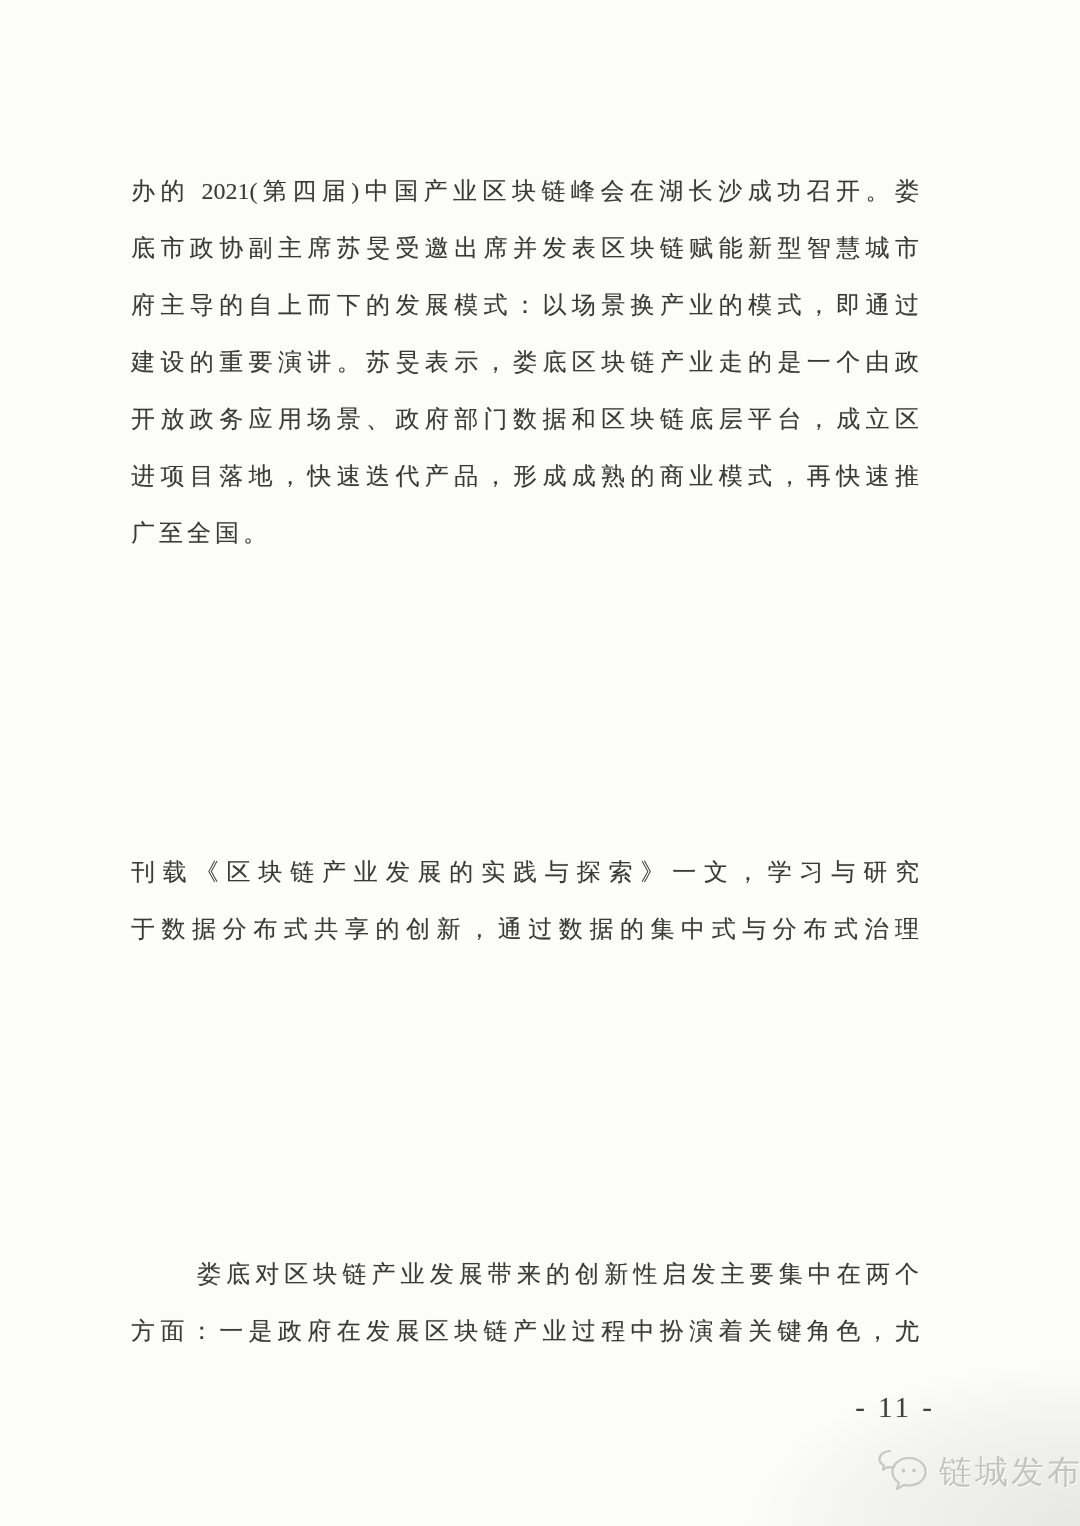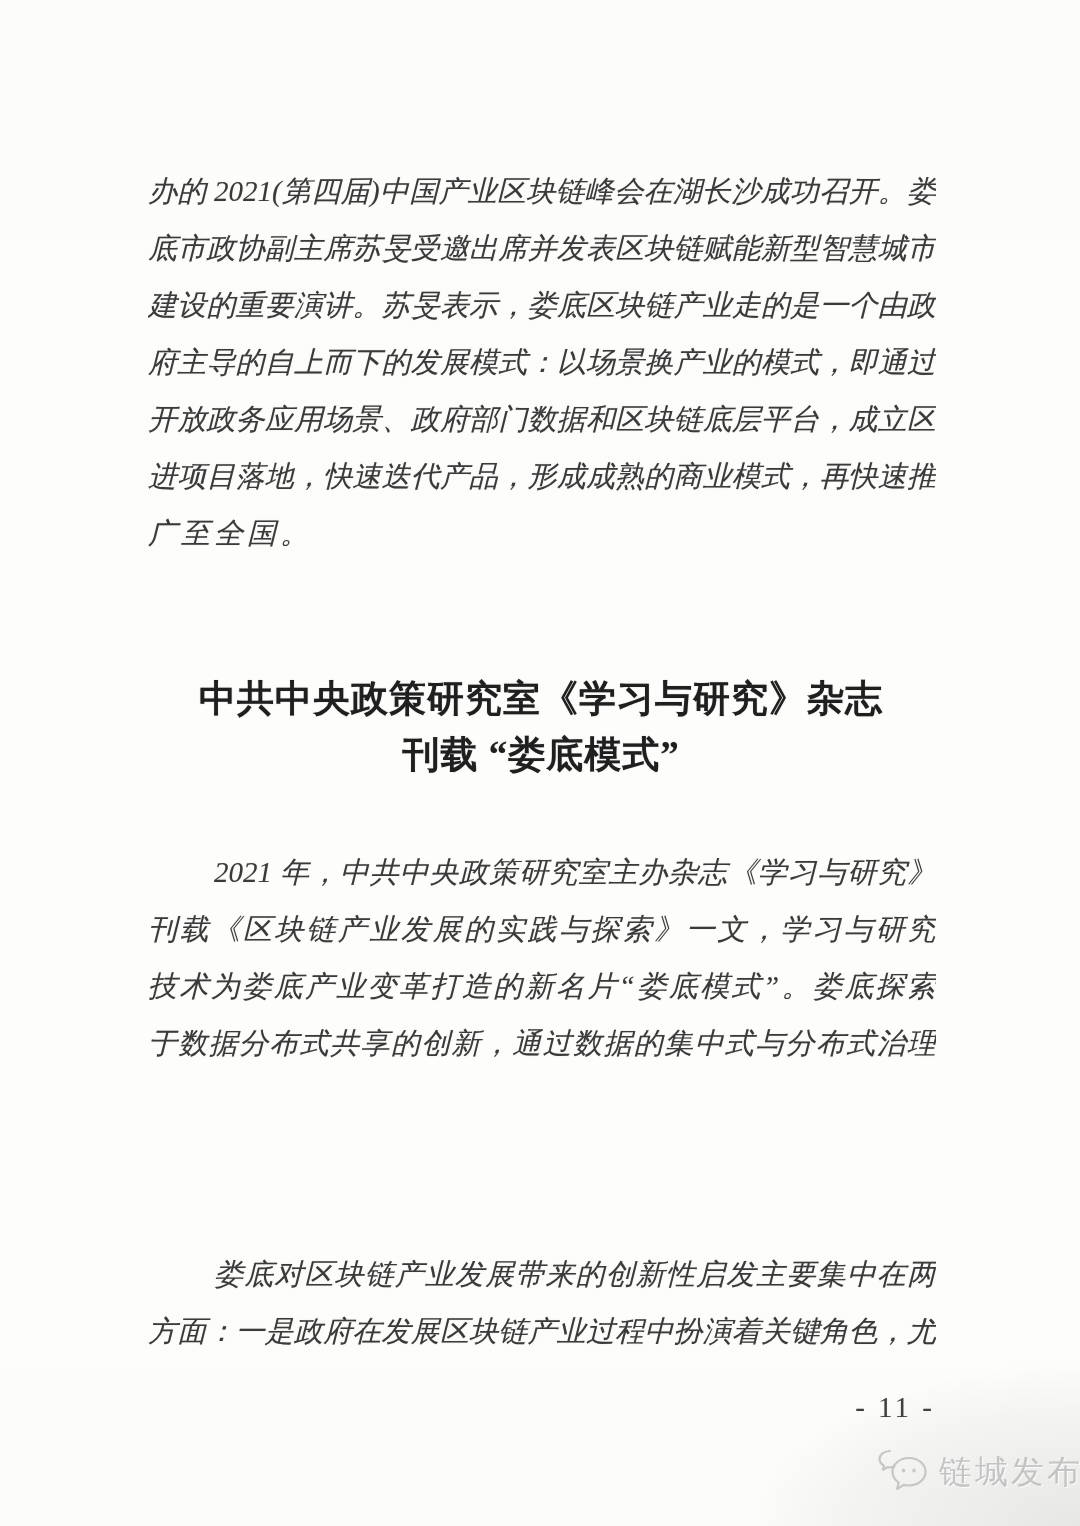--- a/index.html
+++ b/index.html
@@ -11,27 +11,26 @@
     position: relative;
     width: 1080px;
     height: 1526px;
     margin: 0 auto;
     background: linear-gradient(180deg, #fcfcfb 0%, #fdfdfc 60%, #fcfcfa 100%);
     overflow: hidden;
     font-family: "Liberation Serif", "DejaVu Serif", serif;
   }
   .para {
     position: absolute;
-    left: 148px;
+    left: 131px;
     width: 788px;
-    font-size: 29px;
+    font-size: 24px;
     line-height: 57px;
     color: #3a3a3a;
     text-shadow: 0 0 1px rgba(95, 95, 95, 0.35);
-    font-style: italic;
   }
   .line {
     text-align: justify;
     text-align-last: justify;
     text-justify: inter-character;
     height: 57px;
     overflow: hidden;
   }
   .line.short {
     text-align: right;
@@ -99,36 +98,30 @@
   }
 </style>
 </head>
 <body>
 
 <div class="page">
 
   <div class="para" style="top:163px">
     <div class="line">办的 2021(第四届)中国产业区块链峰会在湖长沙成功召开。娄</div>
     <div class="line">底市政协副主席苏旻受邀出席并发表区块链赋能新型智慧城市</div>
+    <div class="line">府主导的自上而下的发展模式：以场景换产业的模式，即通过</div>
     <div class="line">建设的重要演讲。苏旻表示，娄底区块链产业走的是一个由政</div>
-    <div class="line">府主导的自上而下的发展模式：以场景换产业的模式，即通过</div>
     <div class="line">开放政务应用场景、政府部门数据和区块链底层平台，成立区</div>
     <div class="line">进项目落地，快速迭代产品，形成成熟的商业模式，再快速推</div>
     <div class="line short">广至全国。</div>
   </div>
 
-  <div class="heading">
-    <div>中共中央政策研究室《学习与研究》杂志</div>
-    <div>刊载 “娄底模式”</div>
-  </div>
 
   <div class="para" style="top:844px">
-    <div class="line indent">2021 年，中共中央政策研究室主办杂志《学习与研究》</div>
     <div class="line">刊载《区块链产业发展的实践与探索》一文，学习与研究</div>
-    <div class="line">技术为娄底产业变革打造的新名片“娄底模式”。娄底探索</div>
     <div class="line">于数据分布式共享的创新，通过数据的集中式与分布式治理</div>
   </div>
 
   <div class="para" style="top:1246px">
     <div class="line indent">娄底对区块链产业发展带来的创新性启发主要集中在两个</div>
     <div class="line">方面：一是政府在发展区块链产业过程中扮演着关键角色，尤</div>
   </div>
 
   <div class="page-number">- 11 -</div>
 

